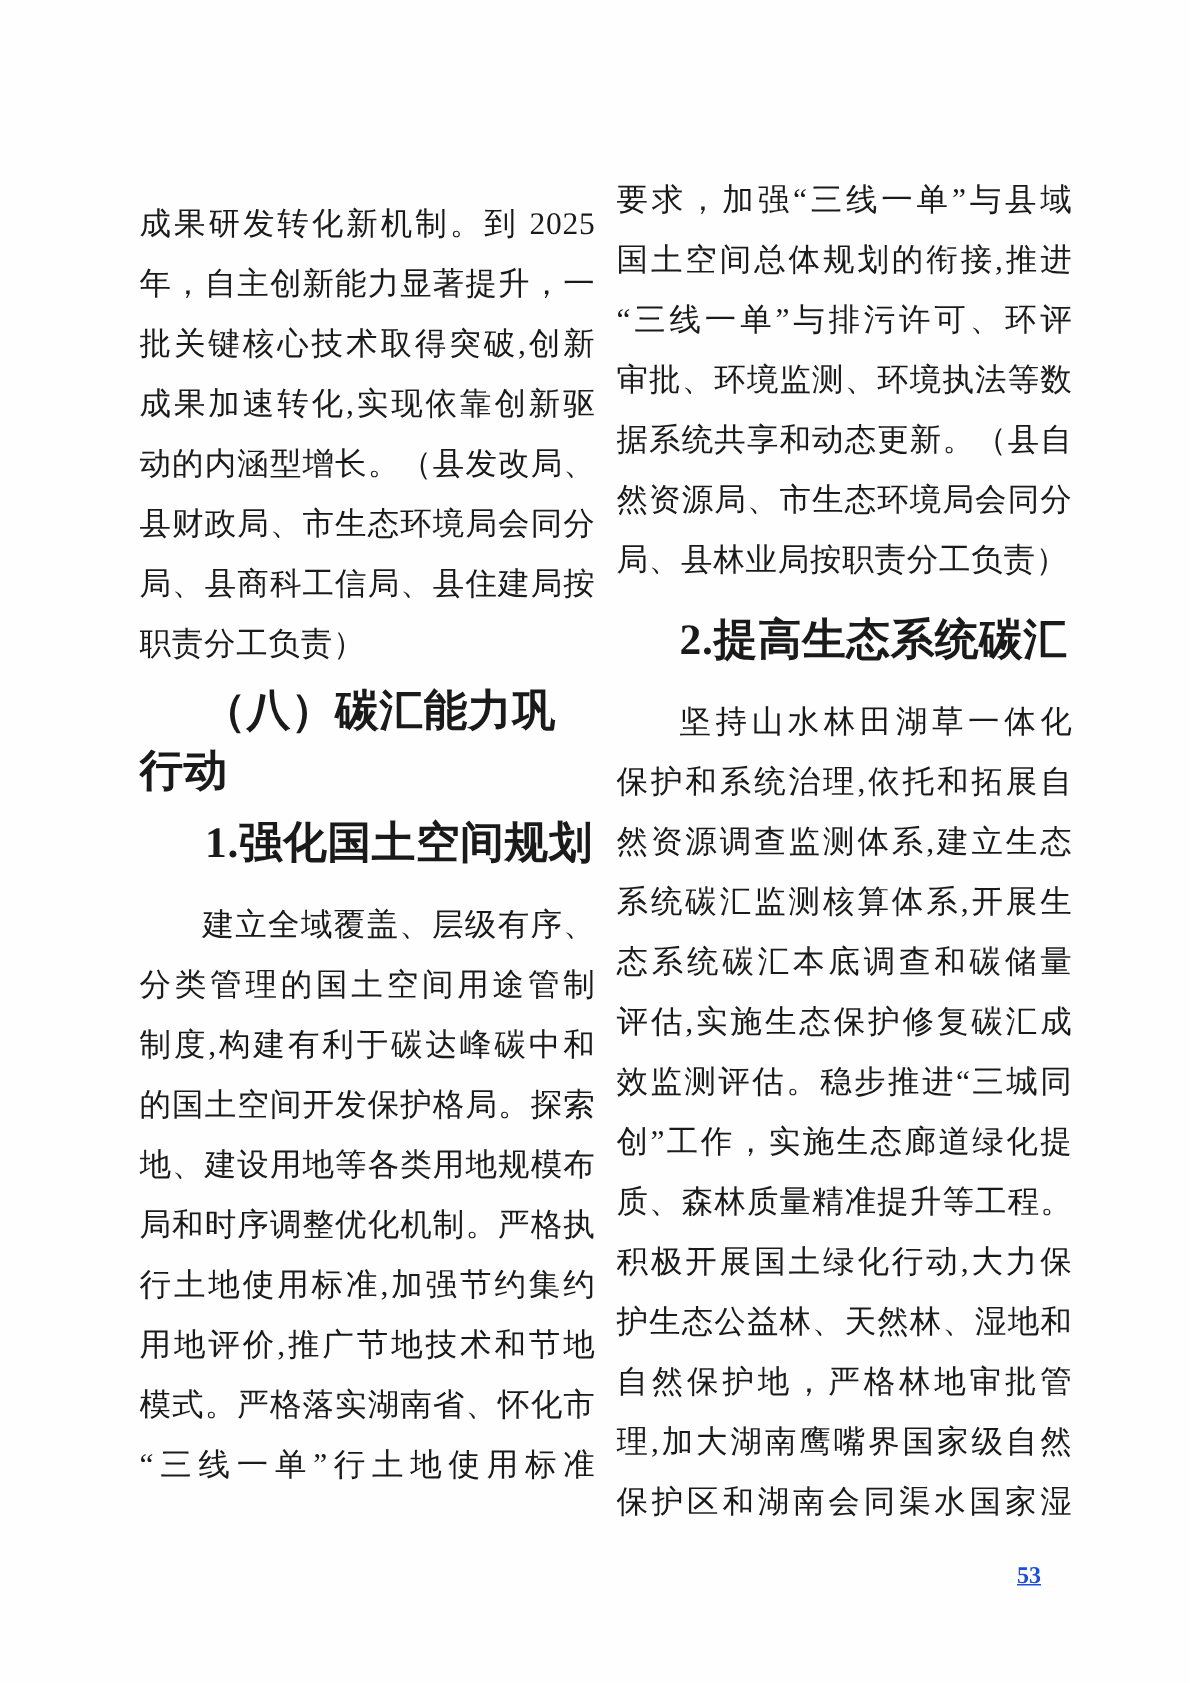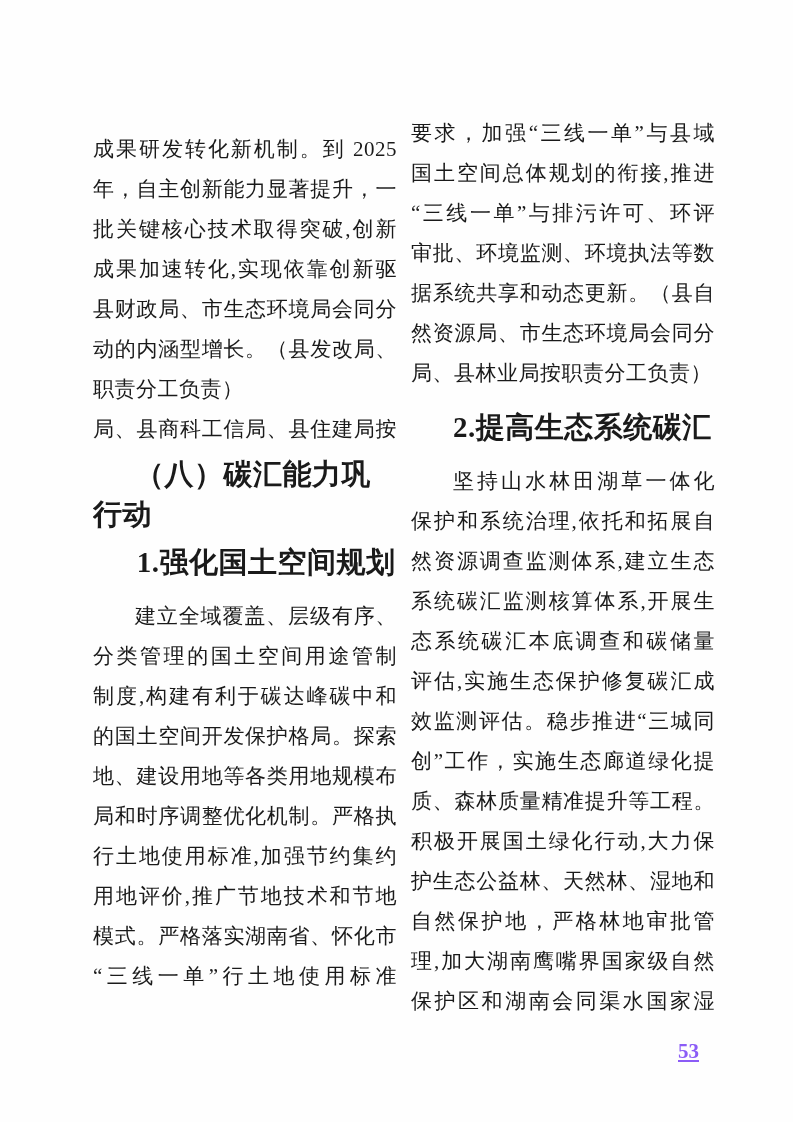--- a/index.html
+++ b/index.html
@@ -32,41 +32,41 @@
   }
   .ind { text-indent: 42px; }
   .hd  { font-weight: bold; font-size: 29px; letter-spacing: 0.5px; }
   .mtA   { margin-top: 5px; }
   .hgap  { margin-top: 8px;  margin-bottom: 14px; text-align: center; }
   .hgapr { margin-top: 14px; margin-bottom: 14px; }
   .pageno {
     position: absolute;
     left: 678px;
     top: 1036px;
-    font-size: 21px;
+    font-size: 16px;
     font-weight: bold;
     line-height: 30px;
-    color: #8b5cf6;
+    color: #1d4ed8;
     text-decoration: underline;
   }
 </style>
 </head>
 <body>
 
 <div class="doc">
 
   <div class="col left">
     <div class="ln j">成果研发转化新机制。到 2025</div>
     <div class="ln j">年，自主创新能力显著提升，一</div>
     <div class="ln j">批关键核心技术取得突破,创新</div>
     <div class="ln j">成果加速转化,实现依靠创新驱</div>
+    <div class="ln j">动的内涵型增长。（县发改局、</div>
     <div class="ln j">县财政局、市生态环境局会同分</div>
-    <div class="ln j">动的内涵型增长。（县发改局、</div>
+    <div class="ln j">局、县商科工信局、县住建局按</div>
     <div class="ln">职责分工负责）</div>
-    <div class="ln j">局、县商科工信局、县住建局按</div>
     <div class="ln hd ind mtA">（八）碳汇能力巩固提升</div>
     <div class="ln hd">行动</div>
     <div class="ln hd ind hgap">1.强化国土空间规划</div>
     <div class="ln j ind">建立全域覆盖、层级有序、</div>
     <div class="ln j">分类管理的国土空间用途管制</div>
     <div class="ln j">制度,构建有利于碳达峰碳中和</div>
     <div class="ln j">的国土空间开发保护格局。探索</div>
     <div class="ln j">地、建设用地等各类用地规模布</div>
     <div class="ln j">局和时序调整优化机制。严格执</div>
     <div class="ln j">行土地使用标准,加强节约集约</div>

